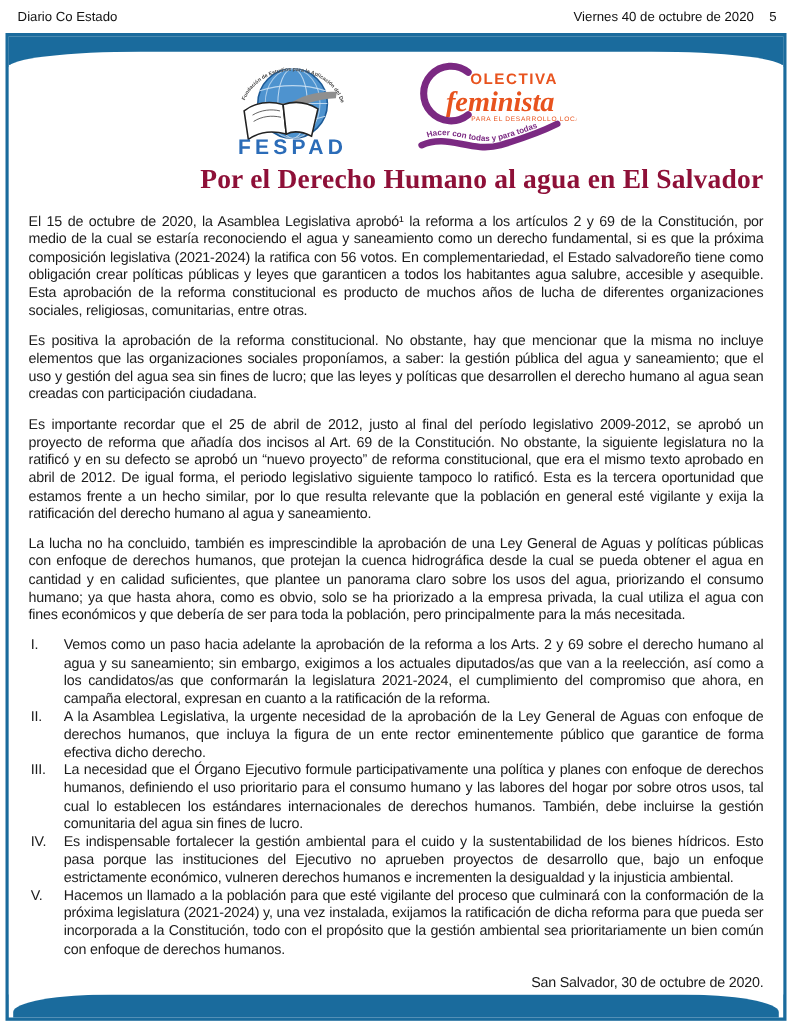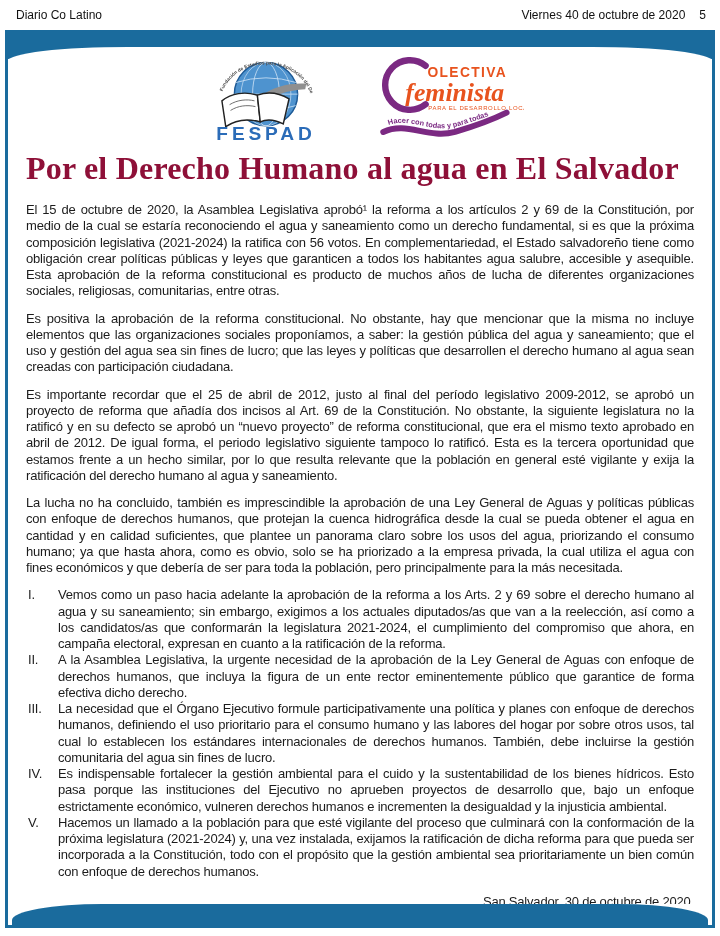--- a/index.html
+++ b/index.html
@@ -23,21 +23,21 @@
     border-radius:120px 120px 0 0 / 14px 14px 0 0;
     padding:2px 18px 0; overflow:hidden;
   }
   .bottom-band {
     flex:none; height:21px; background:#1a6b9d; margin:0 4px;
     border-top-left-radius:90px 16px; border-top-right-radius:90px 16px;
   }
   .logos-row { display:flex; justify-content:center; align-items:center; gap:28px; height:92px; padding-top:4px; }
   .doc-title {
     font-family:"Liberation Serif", serif; font-weight:bold; color:#8e1038;
-    font-size:32px; text-align:left; margin:9px 0 15px; letter-spacing:0.2px;
+    font-size:25px; text-align:right; margin:9px 0 15px; letter-spacing:0.2px;
   }
   .body-text { font-size:13px; line-height:1.25; letter-spacing:-0.2px; text-align:justify; }
   .para { margin:0 0 11px; }
   .list-intro { margin:0 0 11px; }
   .item { display:flex; }
   .item .numeral { flex:none; width:32px; padding-left:2px; }
   .item .item-text { flex:1; text-align:justify; }
   .dateline { text-align:right; margin-top:14px; }
   .footnote-rule { border:0; border-top:1px solid #555; margin:18px 0 0; }
   .footnote { font-size:8px; font-weight:bold; letter-spacing:0; margin-top:4px; }
@@ -45,21 +45,21 @@
   .inkota { display:flex; justify-content:center; align-items:flex-end; margin-top:3px; height:44px; }
   .inkota-word { position:relative; font-weight:800; font-size:33px; line-height:1; color:#f0a400; }
   .inkota-sub { position:absolute; left:-2px; bottom:-3px; font-size:13px; font-weight:bold; color:#111; letter-spacing:1px; }
   .inkota-icon { margin-left:8px; margin-bottom:2px; }
   .fespad-logo, .colectiva-logo { flex:none; }
 </style>
 </head>
 <body>
 
 <div class="page-header">
-  <span>Diario Co Latino</span>
+  <span>Diario Co Estado</span>
   <span class="right">
     <span>Viernes 40 de octubre de 2020</span>
     <span>5</span>
   </span>
 </div>
 
 <div class="frame">
   <div class="top-band"></div>
 
   <div class="content">

